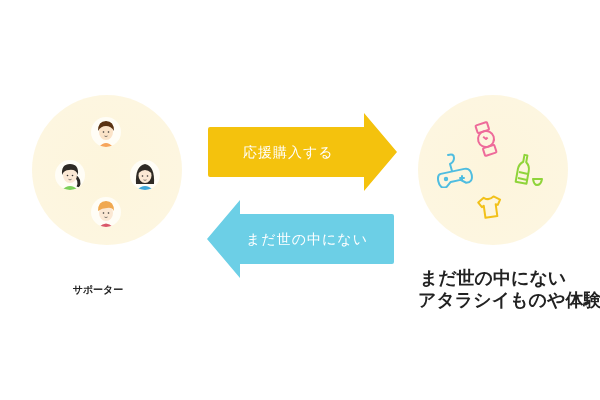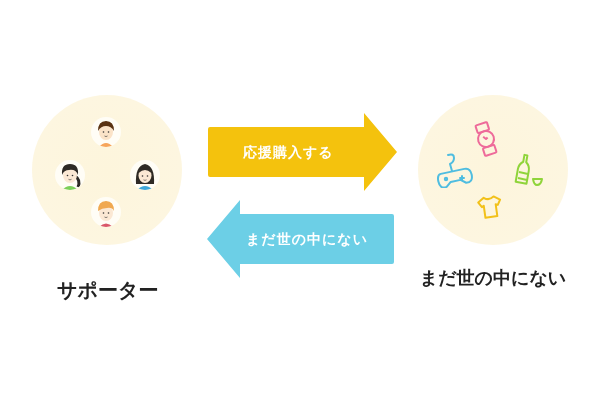--- a/index.html
+++ b/index.html
@@ -6,21 +6,21 @@
   body { width: 600px; height: 400px; position: relative; overflow: hidden;
          font-family: "DejaVu Sans", "Liberation Sans", sans-serif; }
   .circle { position: absolute; border-radius: 50%; }
   .circle-left { left: 32px; top: 95px; width: 150px; height: 150px;
                  background: radial-gradient(circle, #fdf5dc 0%, #fdf6e0 70%, #fef9ec 100%); }
   .circle-right { left: 418px; top: 95px; width: 150px; height: 150px;
                   background: radial-gradient(circle, #fdf5dc 0%, #fdf6e0 70%, #fef9ec 100%); }
   .avatar { position: absolute; width: 30px; height: 30px; border-radius: 50%;
             background: #fffdf6; overflow: hidden; }
   .arrow { position: absolute; }
-  .arrow-label { position: absolute; color: #ffffff; font-weight: bold; font-size: 14px;
+  .arrow-label { position: absolute; color: #ffffff; font-weight: normal; font-size: 14px;
                  letter-spacing: 1px; white-space: nowrap; line-height: 16px; }
   .caption { position: absolute; color: #222222; font-weight: bold; text-align: center;
              white-space: nowrap; }
   .icon { position: absolute; }
 </style>
 </head>
 <body>
 
 <div class="circle circle-left"></div>
 
@@ -60,21 +60,21 @@
   <svg width="30" height="30" viewBox="0 0 30 30">
     <path d="M8 30 Q15 23 22 30 Z" fill="#d9586a"></path>
     <ellipse cx="15" cy="16" rx="7" ry="8" fill="#fbe8d4"></ellipse>
     <path d="M7 14 Q7 4 15 4 Q23 4 23 14 Q21 10 16 11 Q11 11 7 14 Z" fill="#f0a850"></path>
     <circle cx="12.5" cy="16" r="0.8" fill="#333"></circle>
       <circle cx="17.5" cy="16" r="0.8" fill="#333"></circle>
     <path d="M13.5 20 Q15 21.2 16.5 20" stroke="#333" stroke-width="0.6" fill="none"></path>
   </svg>
 </div>
 
-<div class="caption" style="left:57px; top:281px; width:100px; font-size:20px; line-height:18px;">サポーター</div>
+<div class="caption" style="left:48px; top:281px; width:100px; font-size:10px; line-height:18px;">サポーター</div>
 
 <svg class="arrow" style="left:207px; top:112px;" width="192" height="82" viewBox="0 0 192 82">
   <path d="M3 15 L157 15 L157 1 L190 40 L157 79 L157 65 L3 65 Q1 65 1 63 L1 17 Q1 15 3 15 Z" fill="#f4c20d"></path>
 </svg>
 <div class="arrow-label" style="left:243px; top:144px;">応援購入する</div>
 
 <svg class="arrow" style="left:205px; top:199px;" width="192" height="82" viewBox="0 0 192 82">
   <path d="M187 15 L35 15 L35 1 L2 40 L35 79 L35 65 L187 65 Q189 65 189 63 L189 17 Q189 15 187 15 Z" fill="#6ccfe6"></path>
 </svg>
 <div class="arrow-label" style="left:246px; top:231px;">まだ世の中にない</div>
@@ -109,13 +109,14 @@
 </svg>
 
 <svg class="icon" style="left:477px; top:194px;" width="26" height="26" viewBox="0 0 26 26">
   <g transform="rotate(-8 13 13)" stroke="#f2c11a" stroke-width="2" fill="none" stroke-linejoin="round">
     <path d="M8 3 Q13 7 18 3 L24 7 L21 12 L19 11 L19 23 L7 23 L7 11 L5 12 L2 7 Z"></path>
   </g>
 </svg>
 
 <div class="caption" style="left:418px; top:267px; width:150px; font-size:18px; line-height:22px;">
   <div>まだ世の中にない</div>
+  <div>アタラシイものや体験</div>
 </div>
 
 </body></html>

